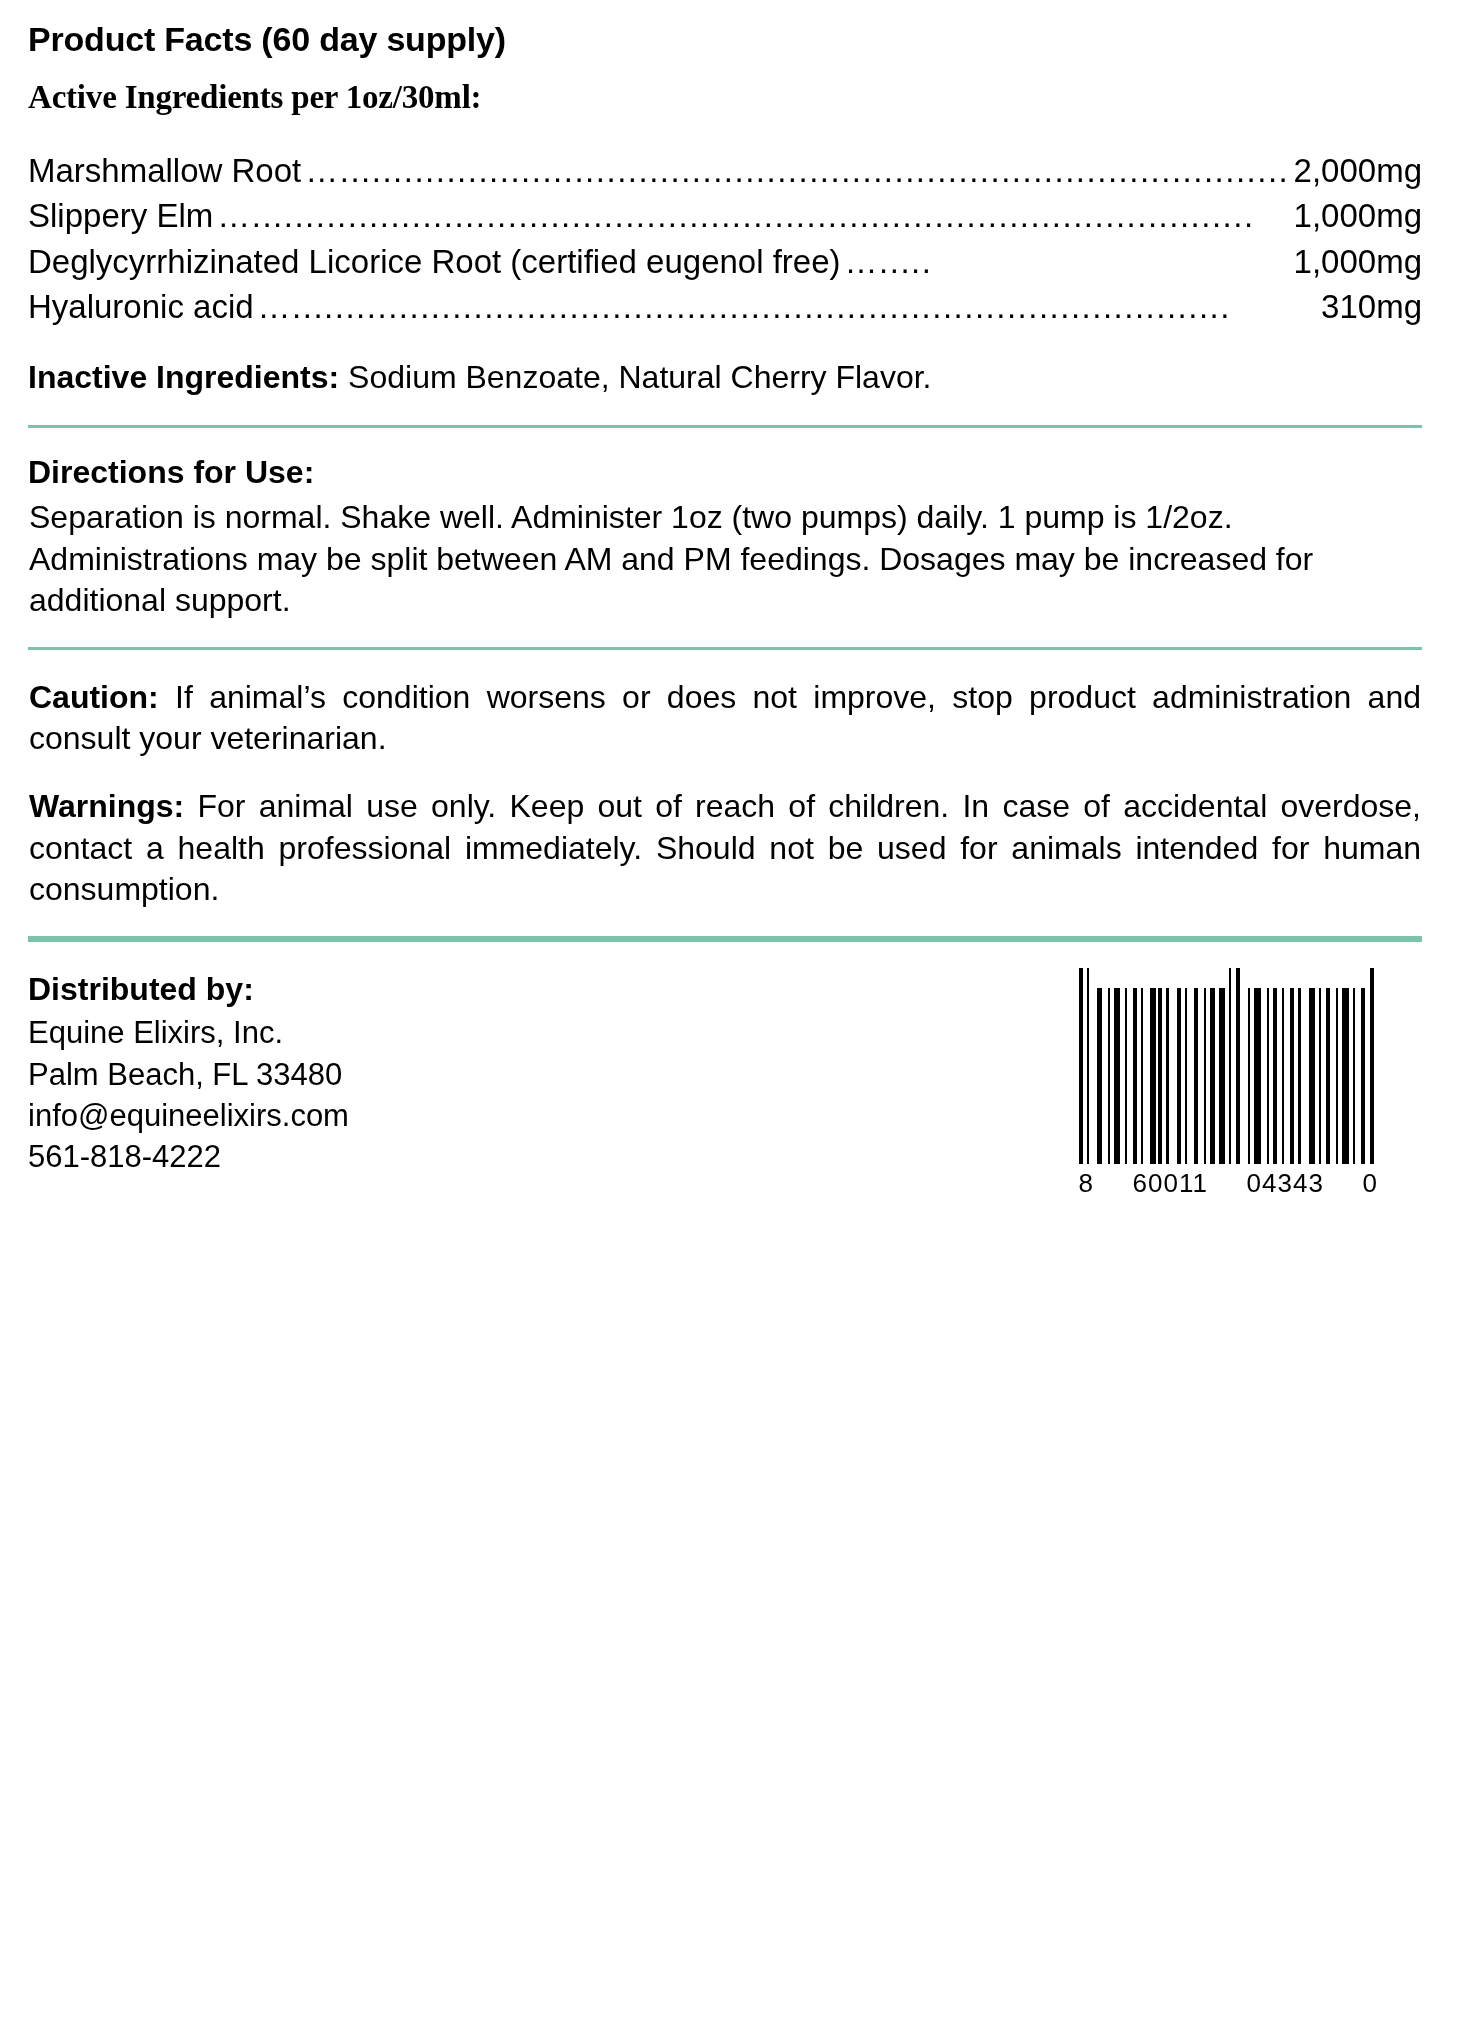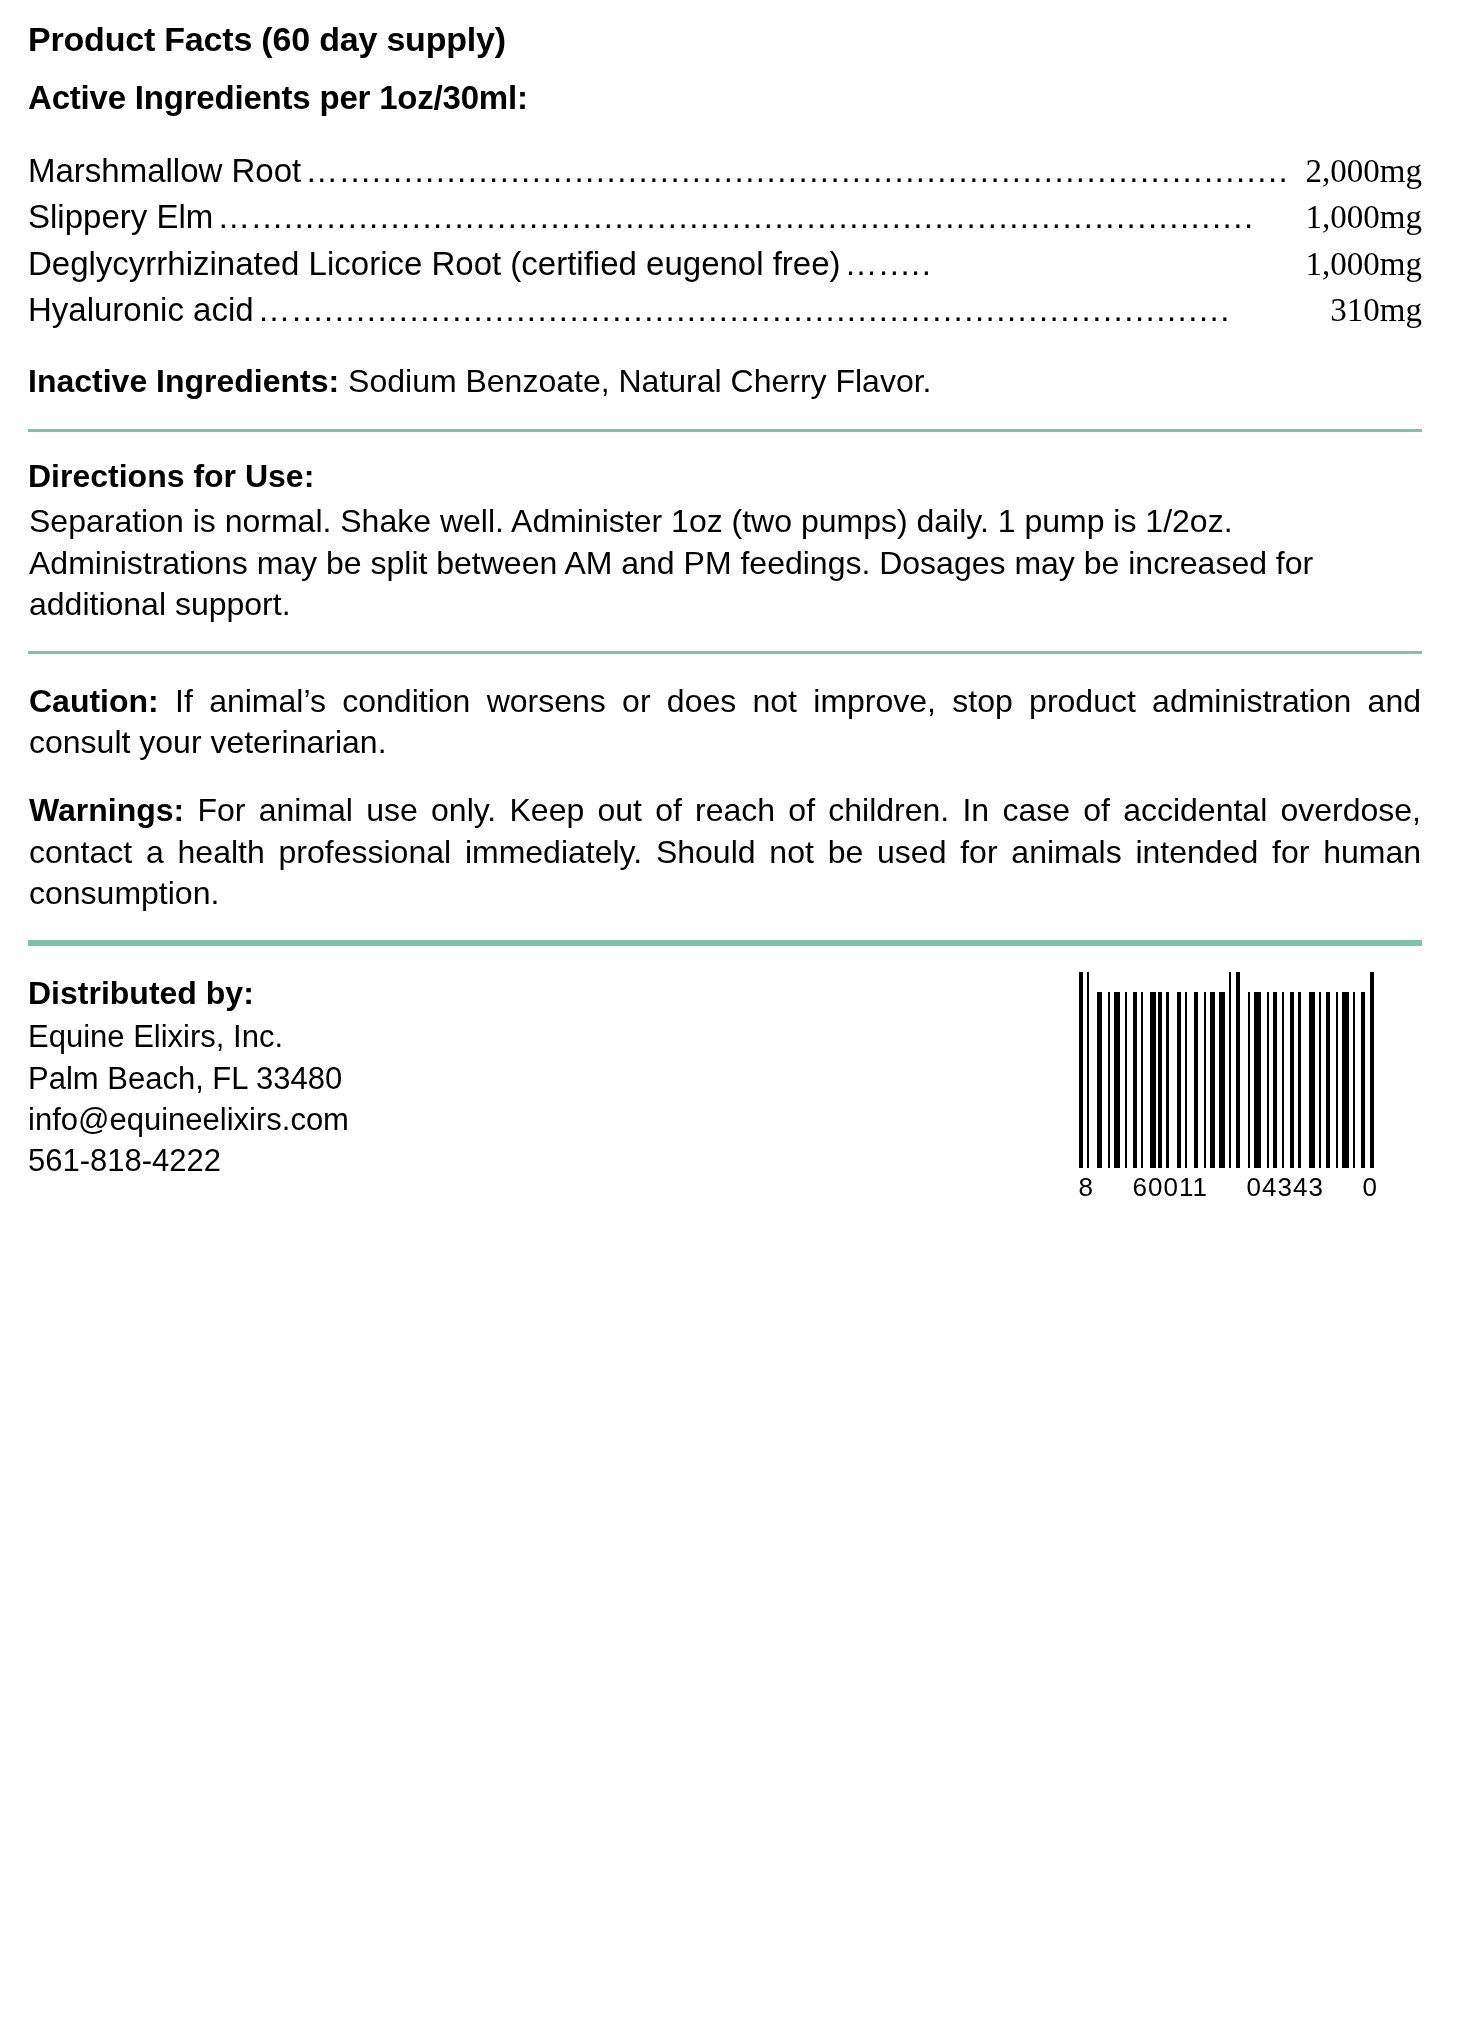--- a/index.html
+++ b/index.html
@@ -27,20 +27,21 @@
     letter-spacing: -0.2px;
     margin: 0 0 16px 0;
     line-height: 1.25;
   }
   .subtitle {
     font-size: 33px;
     font-weight: bold;
     letter-spacing: -0.2px;
     margin: 8px 0 30px 0;
     line-height: 1.25;
+    font-family: Liberation Serif, serif;
   }
   .ingredient-list {
     margin: 0 0 26px 0;
   }
   .ing-row {
     display: flex;
     align-items: baseline;
     font-size: 33px;
     line-height: 1.38;
     white-space: nowrap;
@@ -52,21 +53,20 @@
     flex: 1 1 auto;
     overflow: hidden;
     font-size: 33px;
     letter-spacing: 1.5px;
     padding: 0 4px;
     color: #000;
   }
   .ing-amt {
     flex: 0 0 auto;
     text-align: right;
-    font-family: Liberation Serif, serif;
   }
   .inactive {
     font-size: 32px;
     line-height: 1.35;
     margin: 0 0 26px 0;
   }
   .inactive b {
     font-weight: bold;
   }
   hr.rule {

